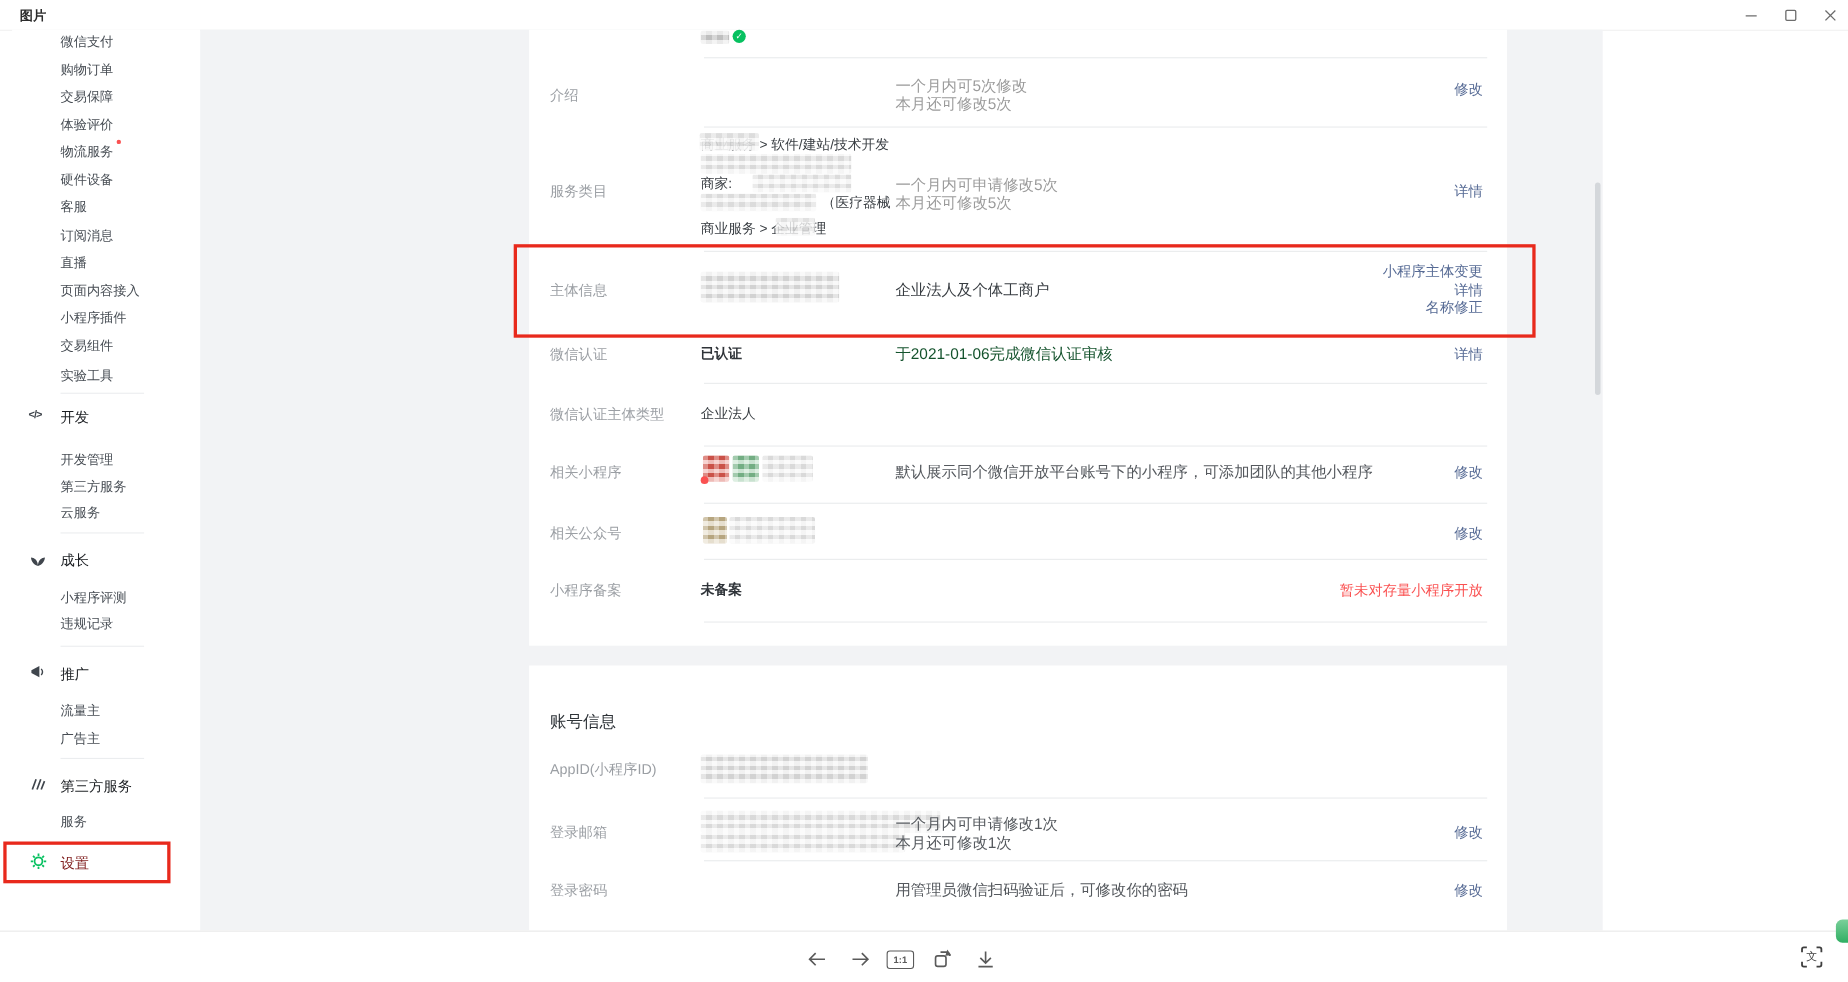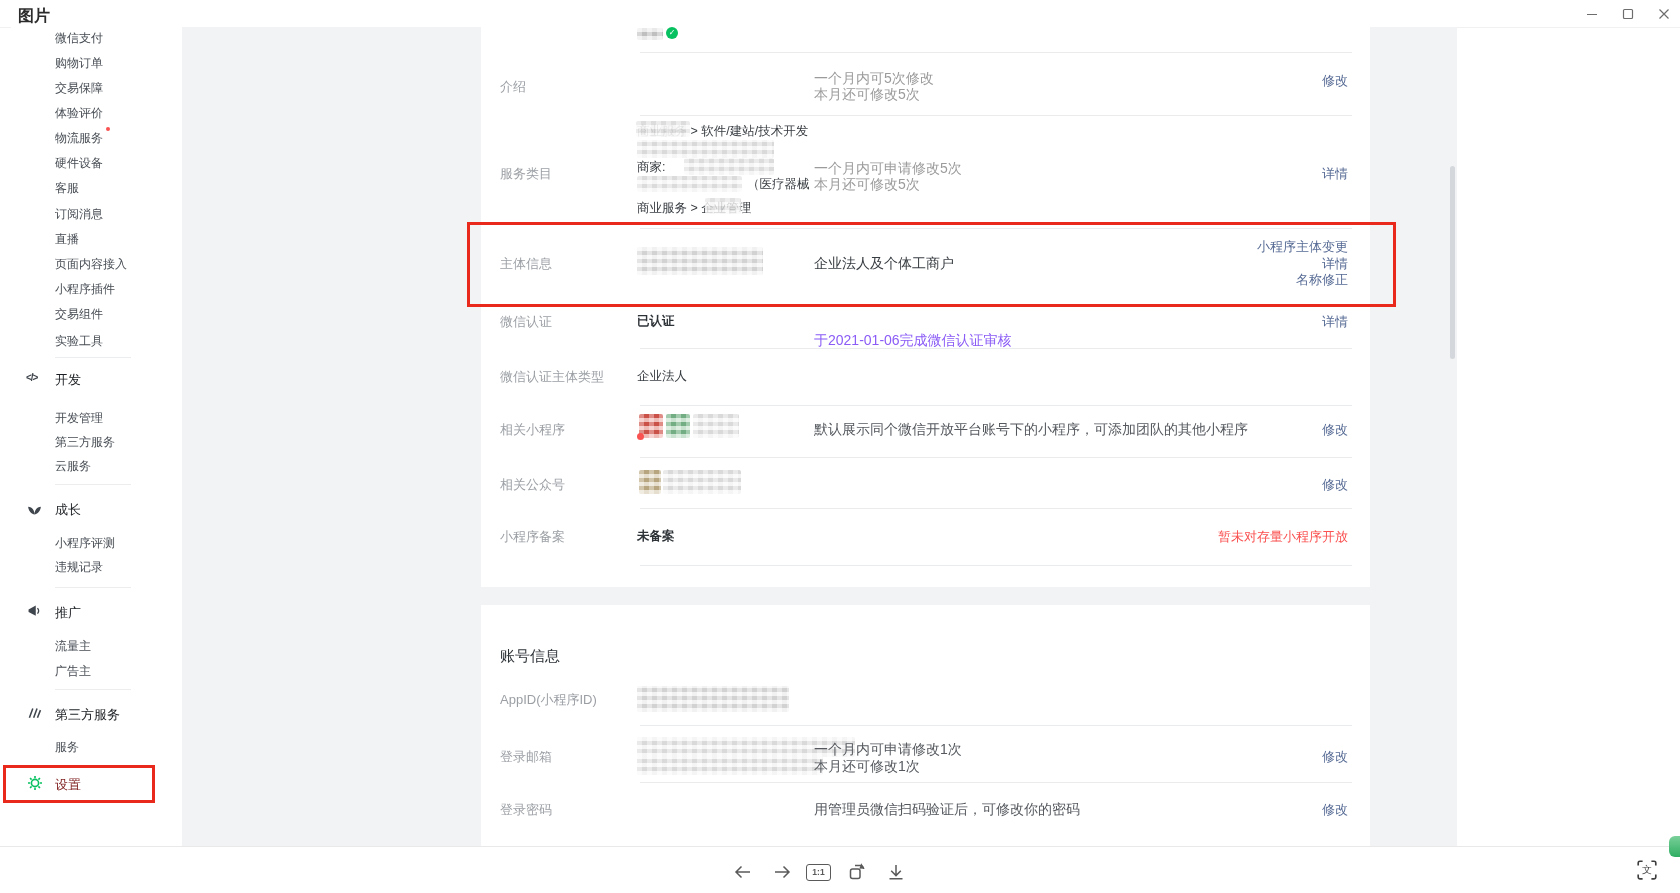--- a/index.html
+++ b/index.html
@@ -1,21 +1,21 @@
 <!DOCTYPE html>
 <html><head>
 <meta charset="utf-8">
 <style>
   html,body{margin:0;padding:0;background:#ffffff;}
   .app{position:relative;width:1680px;height:893px;background:#ffffff;overflow:hidden;
        font-family:"Liberation Sans",sans-serif;border-radius:10px 10px 0 0;}
   .abs{position:absolute;margin-top:16px;}
   
   .titlebar{position:absolute;left:0;top:0;width:1680px;height:27px;background:#fff;border-bottom:1px solid #f1f1f1;}
-  .title{position:absolute;left:18px;top:6px;font-size:16px;font-weight:700;color:#2b2b2b;}
+  .title{position:absolute;left:18px;top:6px;font-size:12px;font-weight:700;color:#2b2b2b;}
   .wbtn{position:absolute;top:3px;width:24px;height:22px;display:flex;align-items:center;justify-content:center;cursor:pointer;}
   
   .shot-side{position:absolute;left:11px;top:27px;width:171px;height:819px;background:#ffffff;}
   .shot-main{position:absolute;left:182px;top:27px;width:1275px;height:819px;background:#f2f3f5;}
   .card{position:absolute;background:#ffffff;}
   .s-item{position:absolute;left:55px;font-size:12px;color:#474d54;white-space:nowrap;cursor:pointer;}
   .s-head{position:absolute;left:55px;font-size:13px;color:#1b1e22;white-space:nowrap;cursor:pointer;}
   .s-ico{position:absolute;left:26px;width:18px;height:18px;color:#40464d;}
   .s-div{position:absolute;left:55px;width:76px;height:1px;background:#ebedef;}
   .lbl{position:absolute;left:500px;font-size:13px;color:#9b9fa4;white-space:nowrap;}
@@ -171,21 +171,21 @@
   <div class="lbl" style="top:255px">主体信息</div>
   <div class="px" style="left:637px;top:247px;width:126px;height:28px"></div>
   <div class="note" style="top:255px;color:#383d42">企业法人及个体工商户</div>
   <div class="link" style="top:238px">小程序主体变更</div>
   <div class="link" style="top:255px">详情</div>
   <div class="link" style="top:271px">名称修正</div>
   <div class="redbox" style="left:467px;top:222px;width:929px;height:85px"></div>
 
   <div class="lbl" style="top:313px">微信认证</div>
   <div class="val val-strong" style="top:313px">已认证</div>
-  <div class="note" style="top:332px;color:#8b5cf6">于2021-01-06完成微信认证审核</div>
+  <div class="note" style="top:313px;color:#14532d">于2021-01-06完成微信认证审核</div>
   <div class="link" style="top:313px">详情</div>
   <div class="divider" style="top:348px"></div>
 
   <div class="lbl" style="top:368px">微信认证主体类型</div>
   <div class="val" style="top:368px">企业法人</div>
   <div class="divider" style="top:405px"></div>
 
   <div class="lbl" style="top:421px">相关小程序</div>
   <div class="px px-red" style="left:639px;top:414px;width:24px;height:24px"></div>
   <div class="dot" style="left:637px;top:433px;width:7px;height:7px"></div>

